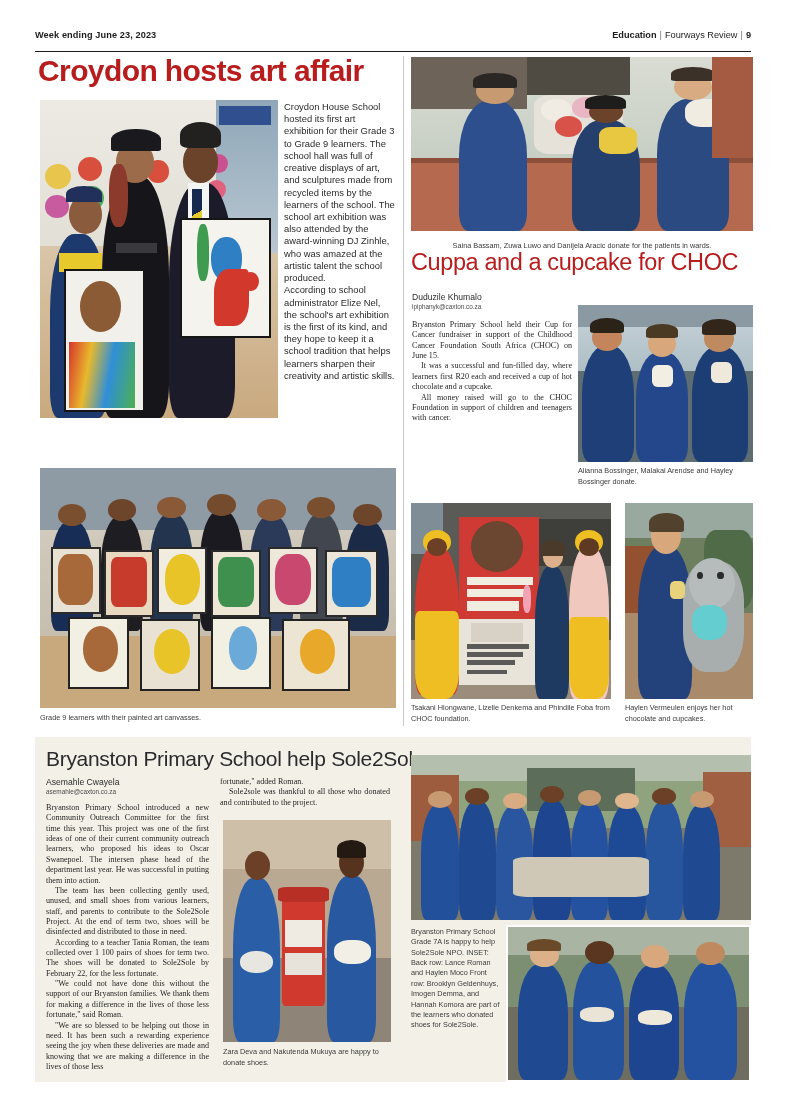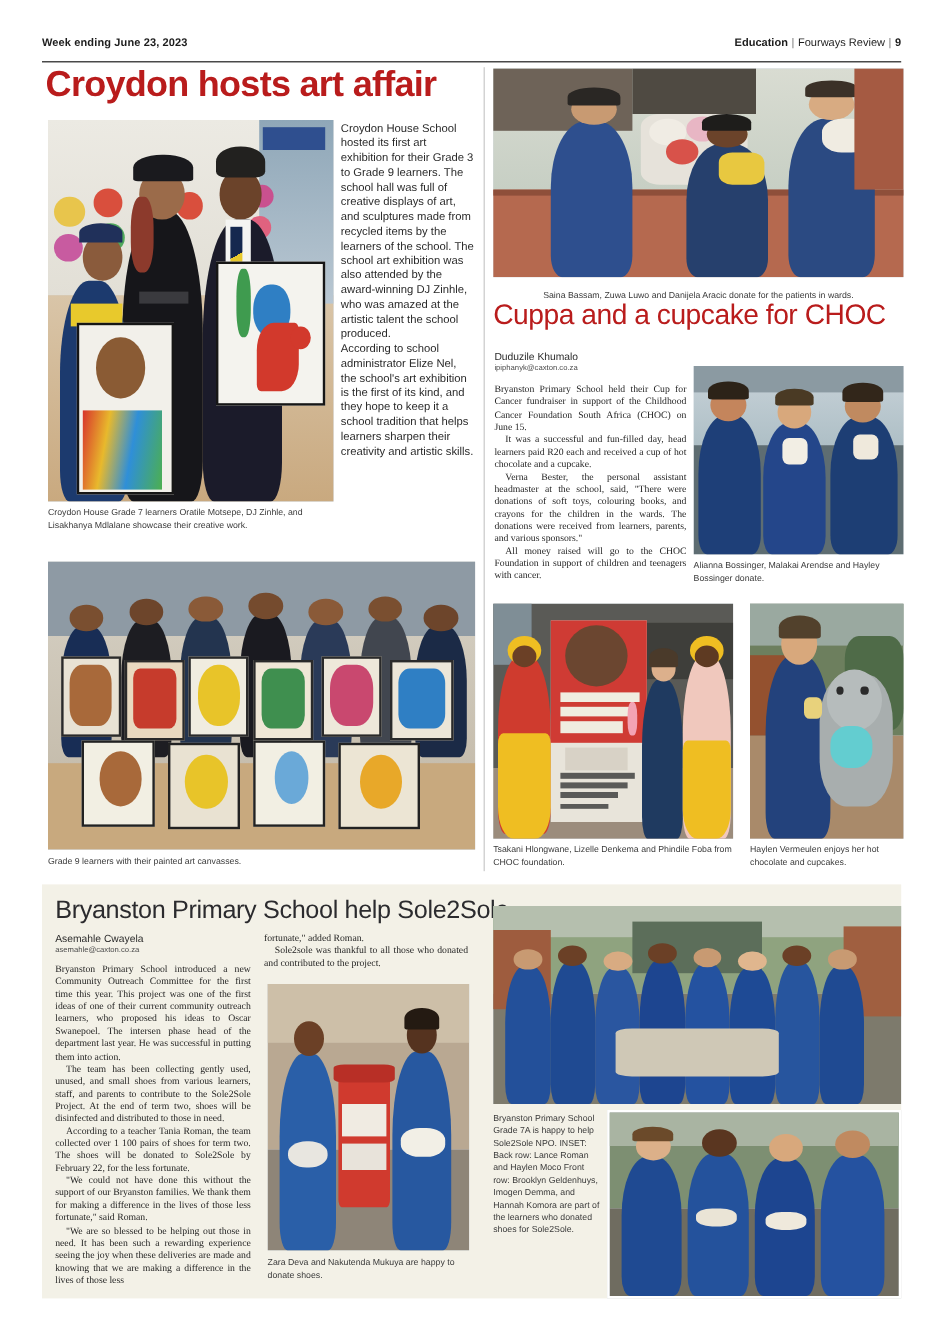--- a/index.html
+++ b/index.html
@@ -119,21 +119,20 @@
     <div class="head" style="left:60%;top:13%;width:15%;height:13%;background:#6b432a;"></div>
     <div class="rect" style="left:59%;top:7%;width:17%;height:8%;background:#22211f;border-radius:50% 50% 20% 20%;"></div>
     <div class="rect" style="left:62%;top:26%;width:9%;height:16%;background:#f4f4f2;"></div>
     <div class="rect" style="left:64%;top:28%;width:4%;height:17%;background:linear-gradient(150deg,#15284f 0 45%,#e8c92c 45% 100%);"></div>
     <div class="rect" style="left:59%;top:37%;width:38%;height:38%;background:#f4f3ee;border:2.5px solid #161616;"></div>
     <div class="rect" style="left:66%;top:39%;width:5%;height:18%;background:#3f9b4f;border-radius:40%;"></div>
     <div class="rect" style="left:72%;top:43%;width:13%;height:14%;background:#2f7fc4;border-radius:46%;"></div>
     <div class="rect" style="left:73%;top:53%;width:15%;height:18%;background:#d2392c;border-radius:40% 10% 40% 10%;"></div>
     <div class="head" style="left:85%;top:54%;width:7%;height:6%;background:#d2392c;"></div>
   </div>
-  <div class="caption" style="position:absolute;left:40px;top:422px;width:240px;">Croydon House Grade 7 learners Oratile Motsepe, DJ Zinhle, and Lisakhanya Mdlalane showcase their creative work.</div>
 
   <div class="sans-body" style="position:absolute;left:284px;top:101px;width:112px;">
     <div>Croydon House School hosted its first art exhibition for their Grade 3 to Grade 9 learners. The school hall was full of creative displays of art, and sculptures made from recycled items by the learners of the school. The school art exhibition was also attended by the award-winning DJ Zinhle, who was amazed at the artistic talent the school produced.</div>
     <div style="margin-top:0px;">According to school administrator Elize Nel, the school's art exhibition is the first of its kind, and they hope to keep it a school tradition that helps learners sharpen their creativity and artistic skills.</div>
   </div>
 
   <div class="photo" style="left:40px;top:468px;width:356px;height:240px;">
     <div class="rect" style="left:0;top:0;width:100%;height:100%;background:linear-gradient(180deg,#d7d2c6,#bfb5a3);"></div>
     <div class="rect" style="left:0;top:0;width:100%;height:26%;background:#8e9aa4;"></div>
     <div class="rect" style="left:0;top:70%;width:100%;height:30%;background:#c8a97e;"></div>
@@ -209,22 +208,21 @@
 
   <div class="headline" style="position:absolute;left:411px;top:251px;width:348px;font-size:23.5px;font-weight:normal;letter-spacing:-0.4px;">Cuppa and a cupcake for CHOC</div>
 
   <div style="position:absolute;left:412px;top:292px;width:160px;">
     <div class="byline-name">Duduzile Khumalo</div>
     <div class="byline-mail">ipiphanyk@caxton.co.za</div>
   </div>
 
   <div class="serif-body" style="position:absolute;left:412px;top:320px;width:160px;">
     <p class="first">Bryanston Primary School held their Cup for Cancer fundraiser in support of the Childhood Cancer Foundation South Africa (CHOC) on June 15.</p>
-    <p>It was a successful and fun-filled day, head learners paid R20 each and received a cup of hot chocolate and a cupcake.</p>
-    <p>Verna Bester, the personal assistant headmaster at the school, said, "There were donations of soft toys, colouring books, and crayons for the children in the wards. The donations were received from learners, parents, and various sponsors."</p>
+    <p>It was a successful and fun-filled day, where learners first R20 each and received a cup of hot chocolate and a cupcake.</p>
     <p>All money raised will go to the CHOC Foundation in support of children and teenagers with cancer.</p>
   </div>
 
   <div class="photo" style="left:578px;top:305px;width:175px;height:157px;">
     <div class="rect" style="left:0;top:0;width:100%;height:42%;background:linear-gradient(180deg,#c9d3d9,#aebfc6);"></div>
     <div class="rect" style="left:0;top:42%;width:100%;height:58%;background:#5e6d72;"></div>
     <div class="rect" style="left:0;top:0;width:100%;height:14%;background:#8b9aa2;"></div>
     <div class="fig" style="left:2%;top:26%;width:30%;height:74%;background:#1e3f78;"></div>
     <div class="head" style="left:8%;top:12%;width:17%;height:17%;background:#c4855c;"></div>
     <div class="rect" style="left:7%;top:8%;width:19%;height:10%;background:#2c2318;border-radius:50% 50% 12% 12%;"></div>

